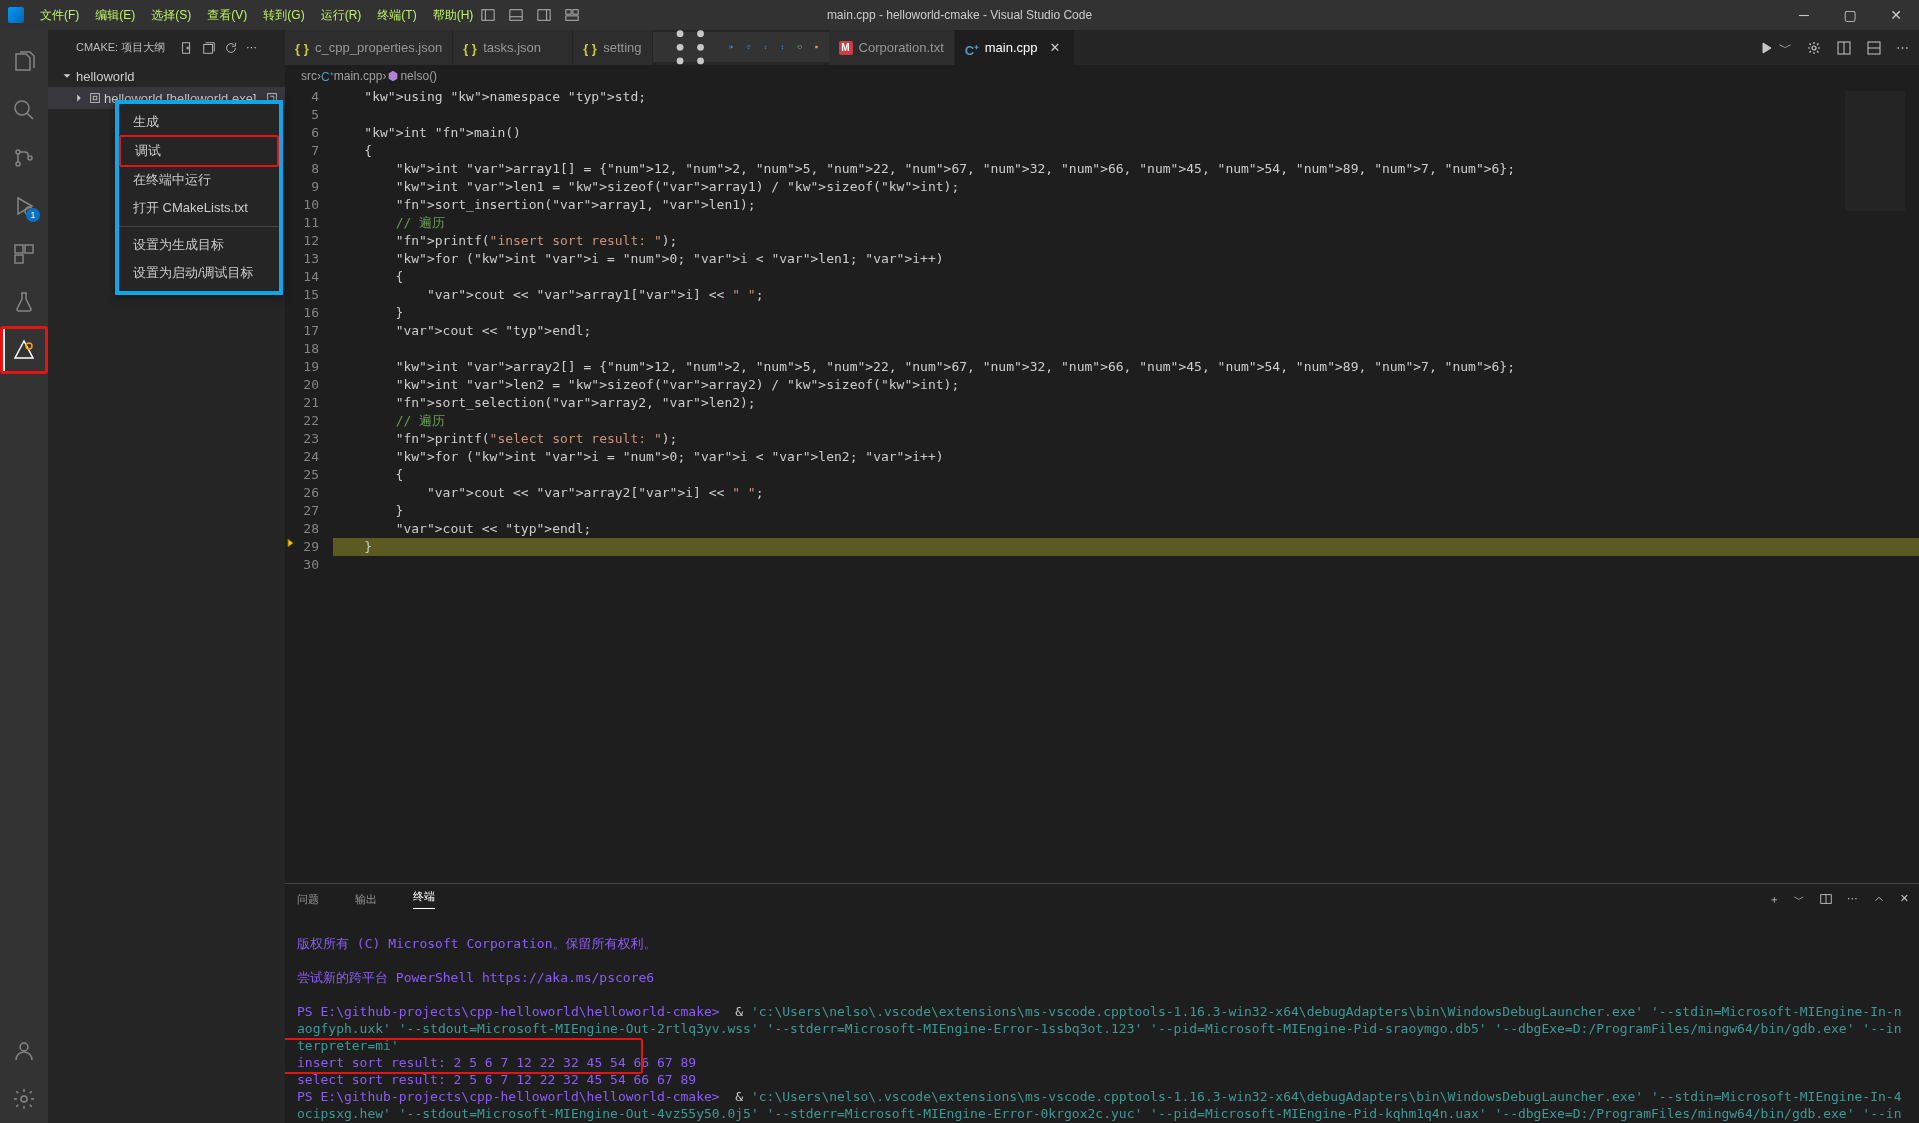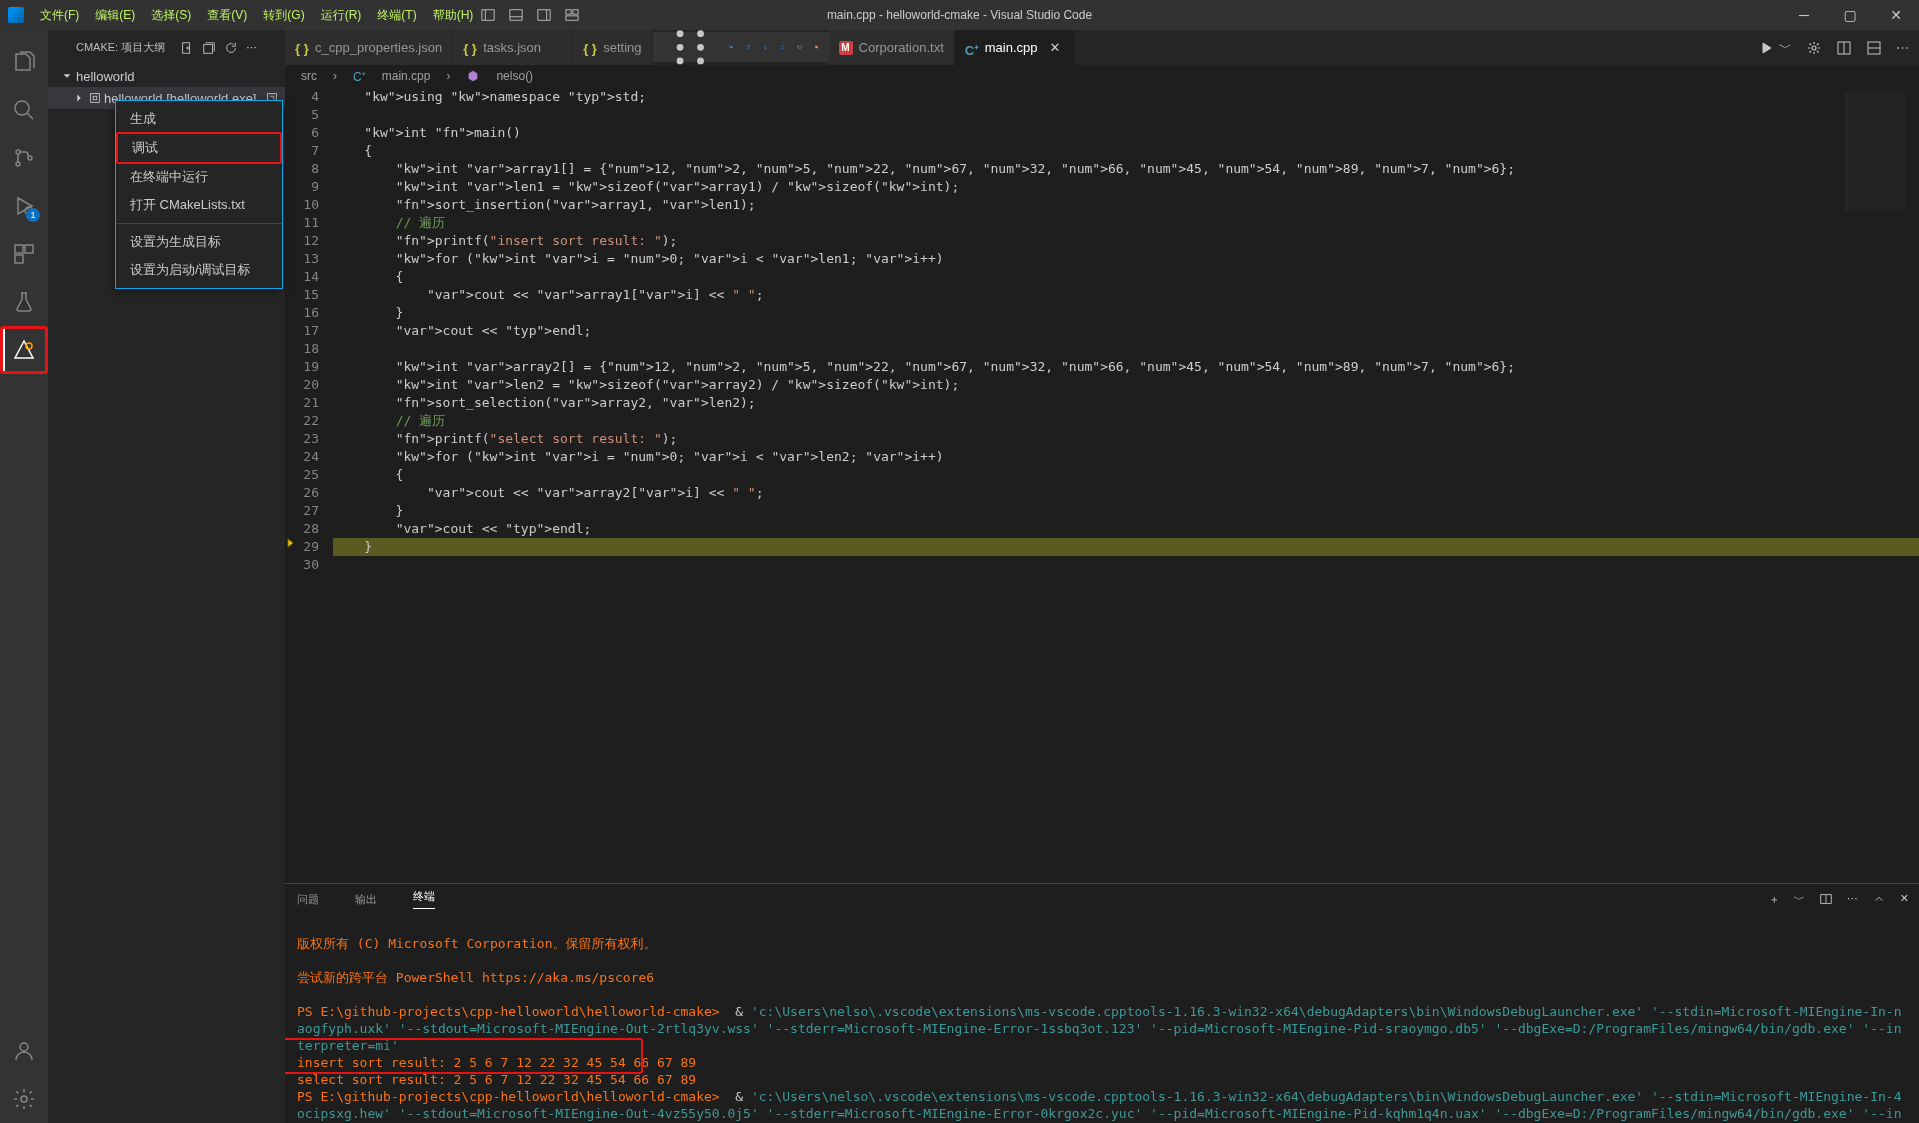--- a/index.html
+++ b/index.html
@@ -150,21 +150,21 @@
 .tree-row .chev { width: 14px; height: 14px; margin-right: 2px; }
 .tree-row.indent { padding-left: 24px; }
 .tree-row.selected { background: #37373d; }
 
 .context-menu {
   position: absolute;
   top: 100px;
   left: 115px;
   width: 168px;
   background: #252526;
-  border: 1px solid #0ea5e9;
+  border: 4px solid #0ea5e9;
   box-shadow: 0 2px 8px rgba(0,0,0,.5);
   z-index: 10;
   padding: 4px 0;
 }
 .context-menu .mi {
   padding: 5px 14px;
   font-size: 13px;
   color: #cccccc;
 }
 .context-menu .sep {
@@ -246,21 +246,21 @@
 }
 .editor-actions svg { width: 16px; height: 16px; color: #c7c7c7; }
 
 .breadcrumb {
   height: 22px;
   display: flex;
   align-items: center;
   padding-left: 16px;
   font-size: 12px;
   color: #a0a0a0;
-  gap: 16px;
+  gap: 0;
 }
 .breadcrumb .bc-icon { width: 14px; height: 14px; }
 
 .editor-area {
   flex: 1;
   display: flex;
   position: relative;
   min-height: 0;
 }
 .gutter {
@@ -335,21 +335,21 @@
   font-family: Consolas, monospace;
   font-size: 13px;
   line-height: 17px;
   padding: 4px 12px;
   overflow: hidden;
   position: relative;
   white-space: pre-wrap;
   word-break: break-all;
 }
 .term-str { color: #3d9997; }
-.term-prompt { color: #f97316; }
+.term-prompt { color: #8b5cf6; }
 .term-list {
   position: absolute;
   right: 0;
   top: 0;
   width: 100px;
   font-size: 12px;
 }
 .term-item {
   display: flex;
   align-items: center;

